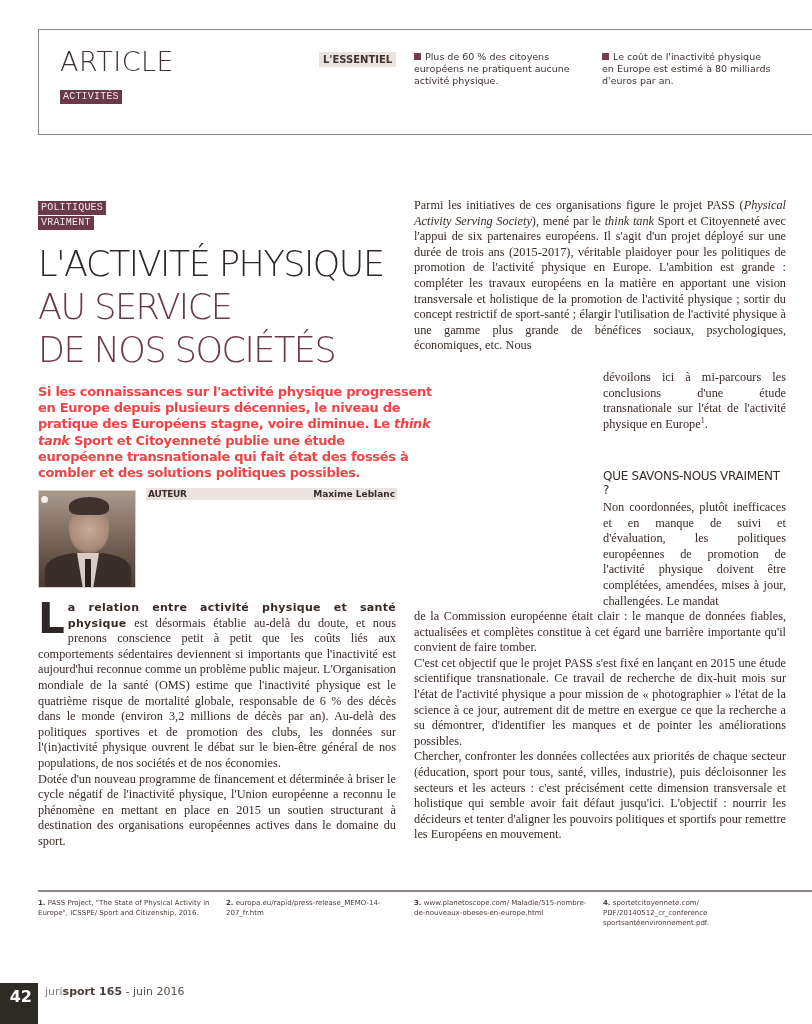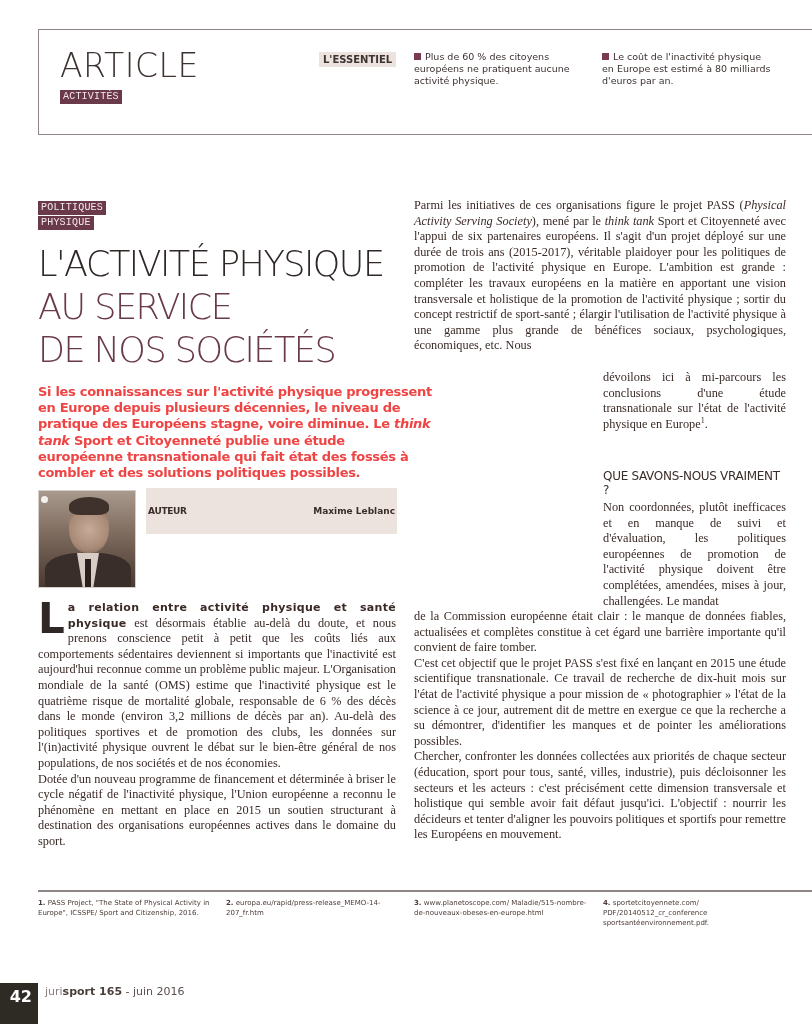--- a/index.html
+++ b/index.html
@@ -6,21 +6,21 @@
     html, body { width: 812px; height: 1024px; background: #ffffff; overflow: hidden; }
     body { position: relative; font-family: "Liberation Serif", serif; color: #3a2a26; }
 
     
     .header-box {
       position: absolute; left: 38px; top: 29px; width: 790px; height: 106px;
       border: 1.5px solid #8f8584; border-right: none;
     }
     .article-title {
       position: absolute; left: 21px; top: 16px;
-      font-family: "DejaVu Sans", sans-serif; font-weight: 300; font-size: 33px; letter-spacing: 0.5px;
+      font-family: "DejaVu Sans", sans-serif; font-weight: 300; font-size: 27px; letter-spacing: 0.5px;
       color: #3d3330;
     }
     .tag {
       background: #6b3a4a; color: #f4e8ec;
       font-family: Liberation Mono, monospace; font-size: 10px; letter-spacing: 0.2px;
       padding: 1px 3px; line-height: 12px; display: inline-block; text-align: center;
     }
     .tag-activites { position: absolute; left: 21px; top: 60px; }
     .essentiel-label {
       position: absolute; left: 280px; top: 22px;
@@ -76,21 +76,21 @@
       position: absolute; left: 38px; top: 62px; width: 22px; height: 40px;
       background: #d8cdc4; clip-path: polygon(0 0, 100% 0, 70% 100%, 30% 100%);
     }
     .author-photo .tie { position: absolute; left: 46px; top: 68px; width: 6px; height: 30px; background: #2a211d; }
     .author-photo .dot { position: absolute; left: 2px; top: 5px; width: 7px; height: 7px; border-radius: 50%; background: #f4f0ee; }
 
     .author-table {
       position: absolute; left: 146px; top: 488px; width: 251px;
       font-family: "DejaVu Sans", sans-serif; font-size: 9px; line-height: 12px; color: #3a2d29;
     }
-    .author-row { display: flex; justify-content: space-between; background: #ece3df; padding: 17px 2px; margin-bottom: 2px; }
+    .author-row { display: flex; justify-content: space-between; background: #ece3df; padding: 0 2px; margin-bottom: 2px; }
     .author-row .k { font-weight: bold; letter-spacing: -0.3px; }
     .author-row .v-name { font-weight: bold; }
     .titre-wrap { display: flex; justify-content: space-between; }
     .titre-k { background: #ece3df; padding: 0 2px; height: 12px; width: 60px; font-weight: normal; }
     .titre-v { text-align: right; padding: 0 2px; }
     .titre-v .l1 { display:block; background: #ece3df; }
 
     
     .body-text { font-family: "Liberation Serif", serif; font-size: 12.3px; line-height: 15.6px; color: #3a2a26; text-align: justify; }
     .right-intro { position: absolute; left: 414px; top: 198px; width: 372px; }
@@ -146,21 +146,21 @@
   <div class="bullet bullet-1">
     <span class="sq"></span><span>Plus de 60 % des citoyens européens ne pratiquent aucune activité physique.</span>
   </div>
   <div class="bullet bullet-2">
     <span class="sq"></span><span>Le coût de l'inactivité physique en Europe est estimé à 80 milliards d'euros par an.</span>
   </div>
 </div>
 
 <div class="tag-politiques">
   <span class="tag">POLITIQUES</span>
-  <span class="tag">PHYSIQUE</span>
+  <span class="tag">VRAIMENT</span>
 </div>
 
 <h1 class="main-title">
   <span class="l1">L'ACTIVITÉ PHYSIQUE</span>
   <span class="l2">AU SERVICE</span>
   <span class="l3">DE NOS SOCIÉTÉS</span>
 </h1>
 
 <p class="chapeau"><span>Si les connaissances sur l'activité physique progressent en Europe depuis plusieurs décennies, le niveau de pratique des Européens stagne, voire diminue. Le </span><em>think tank</em><span> Sport et Citoyenneté publie une étude européenne transnationale qui fait état des fossés à combler et des solutions politiques possibles.</span></p>
 

